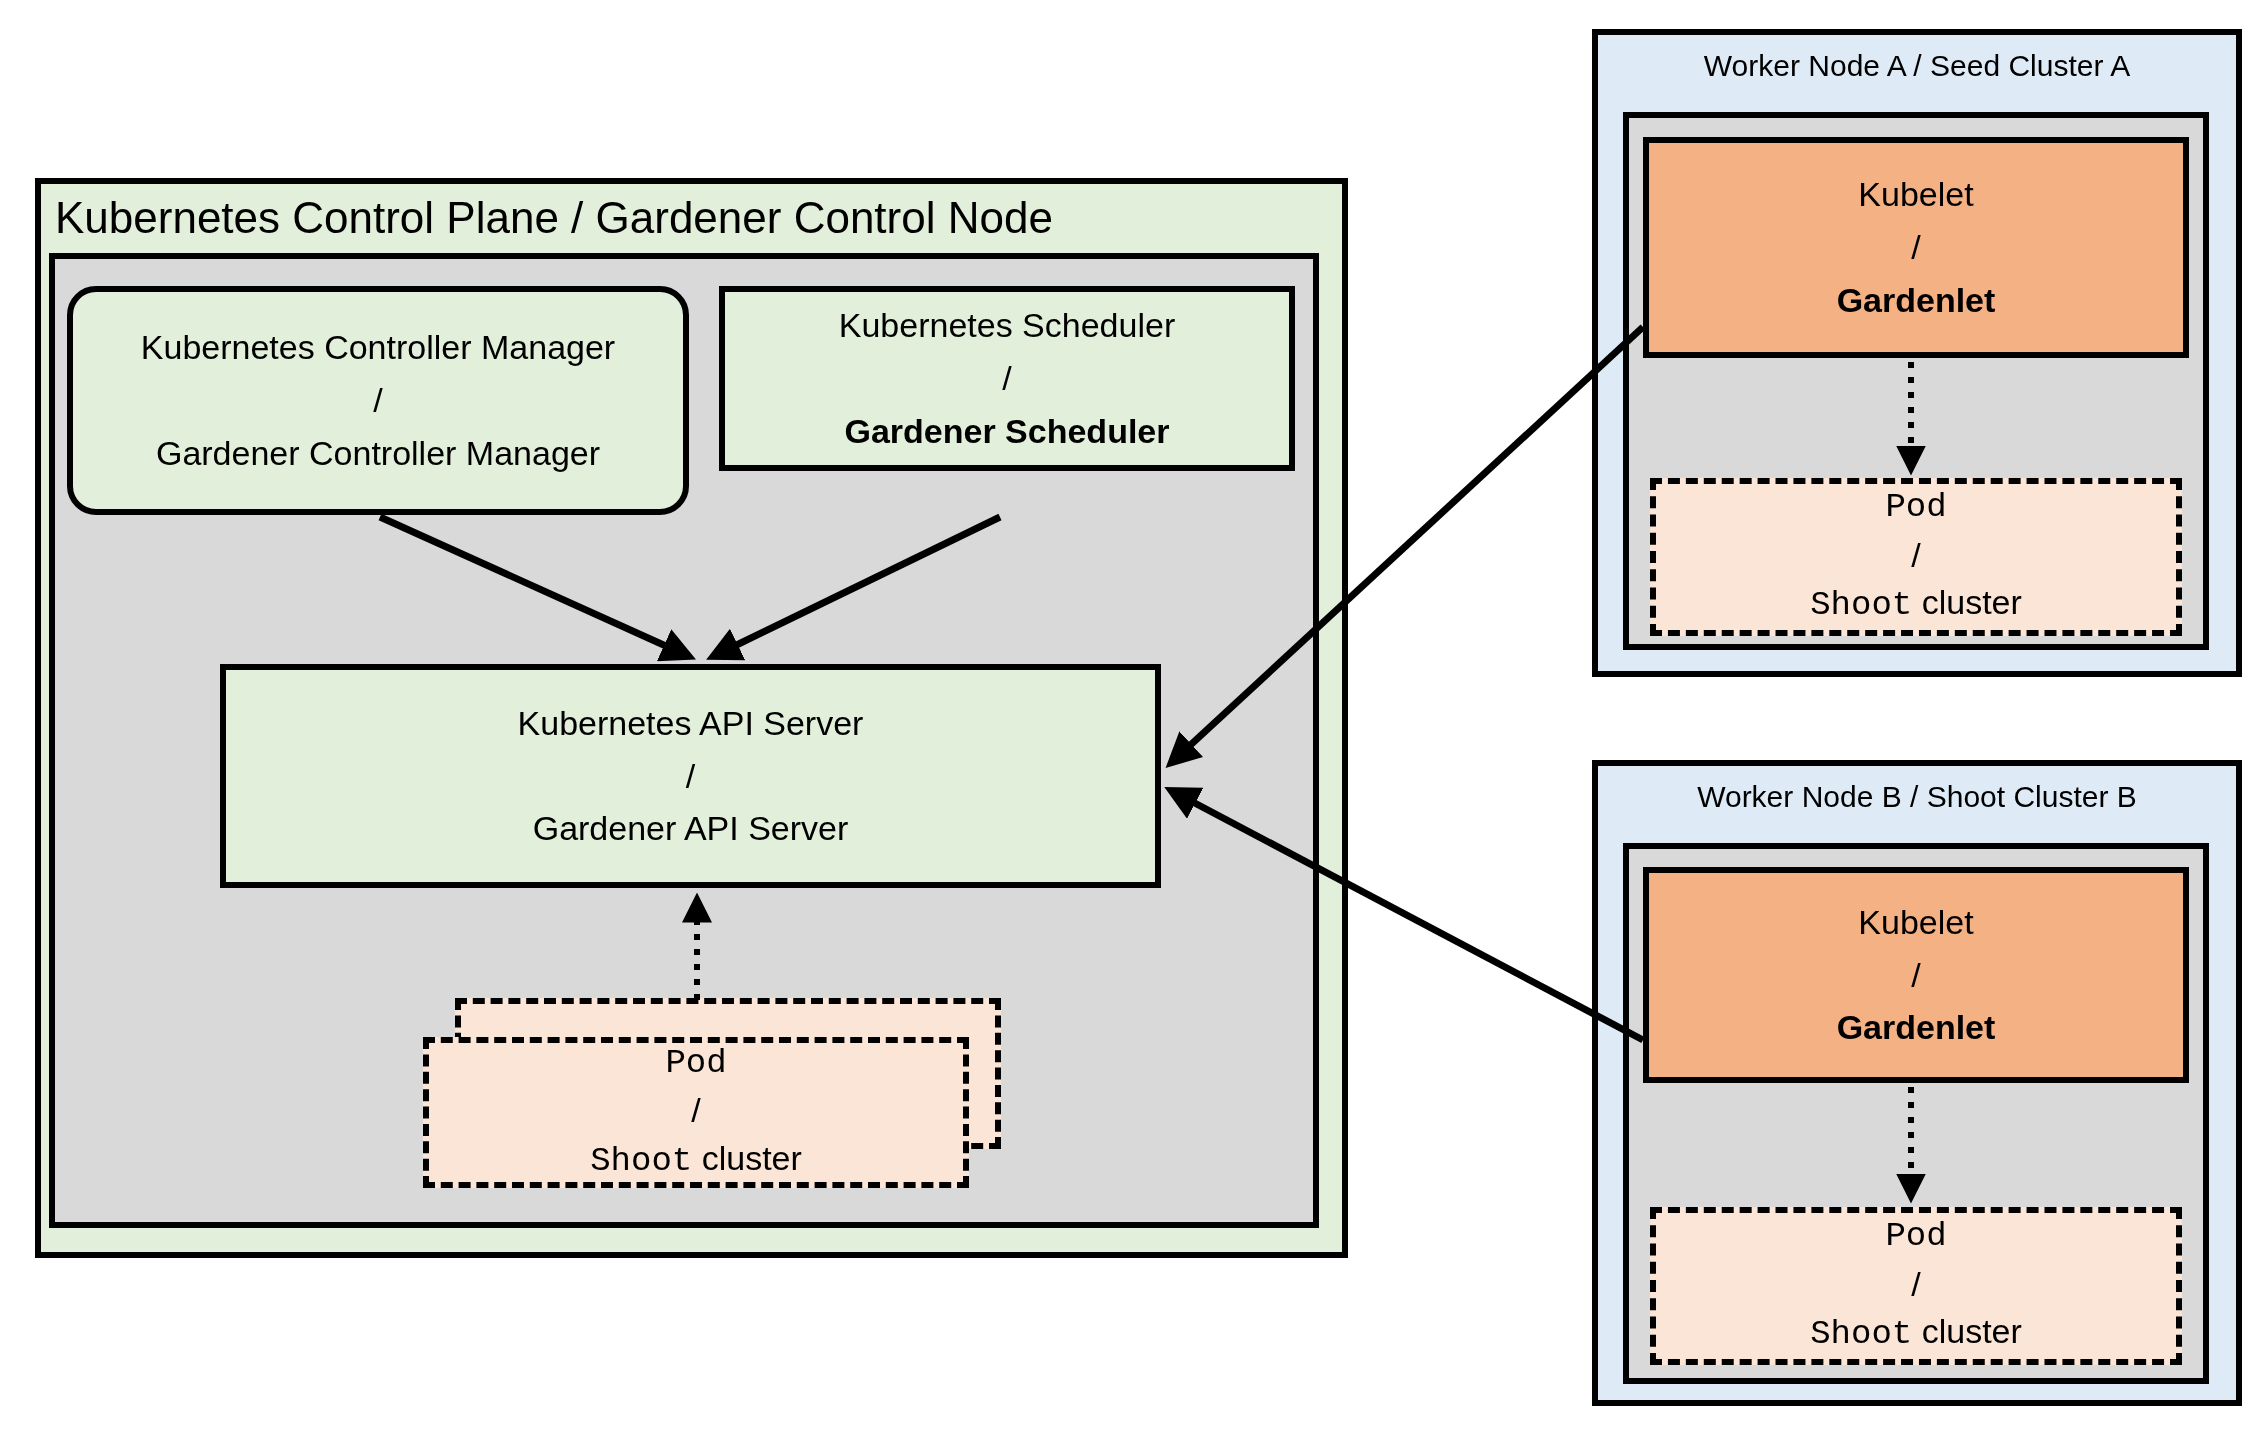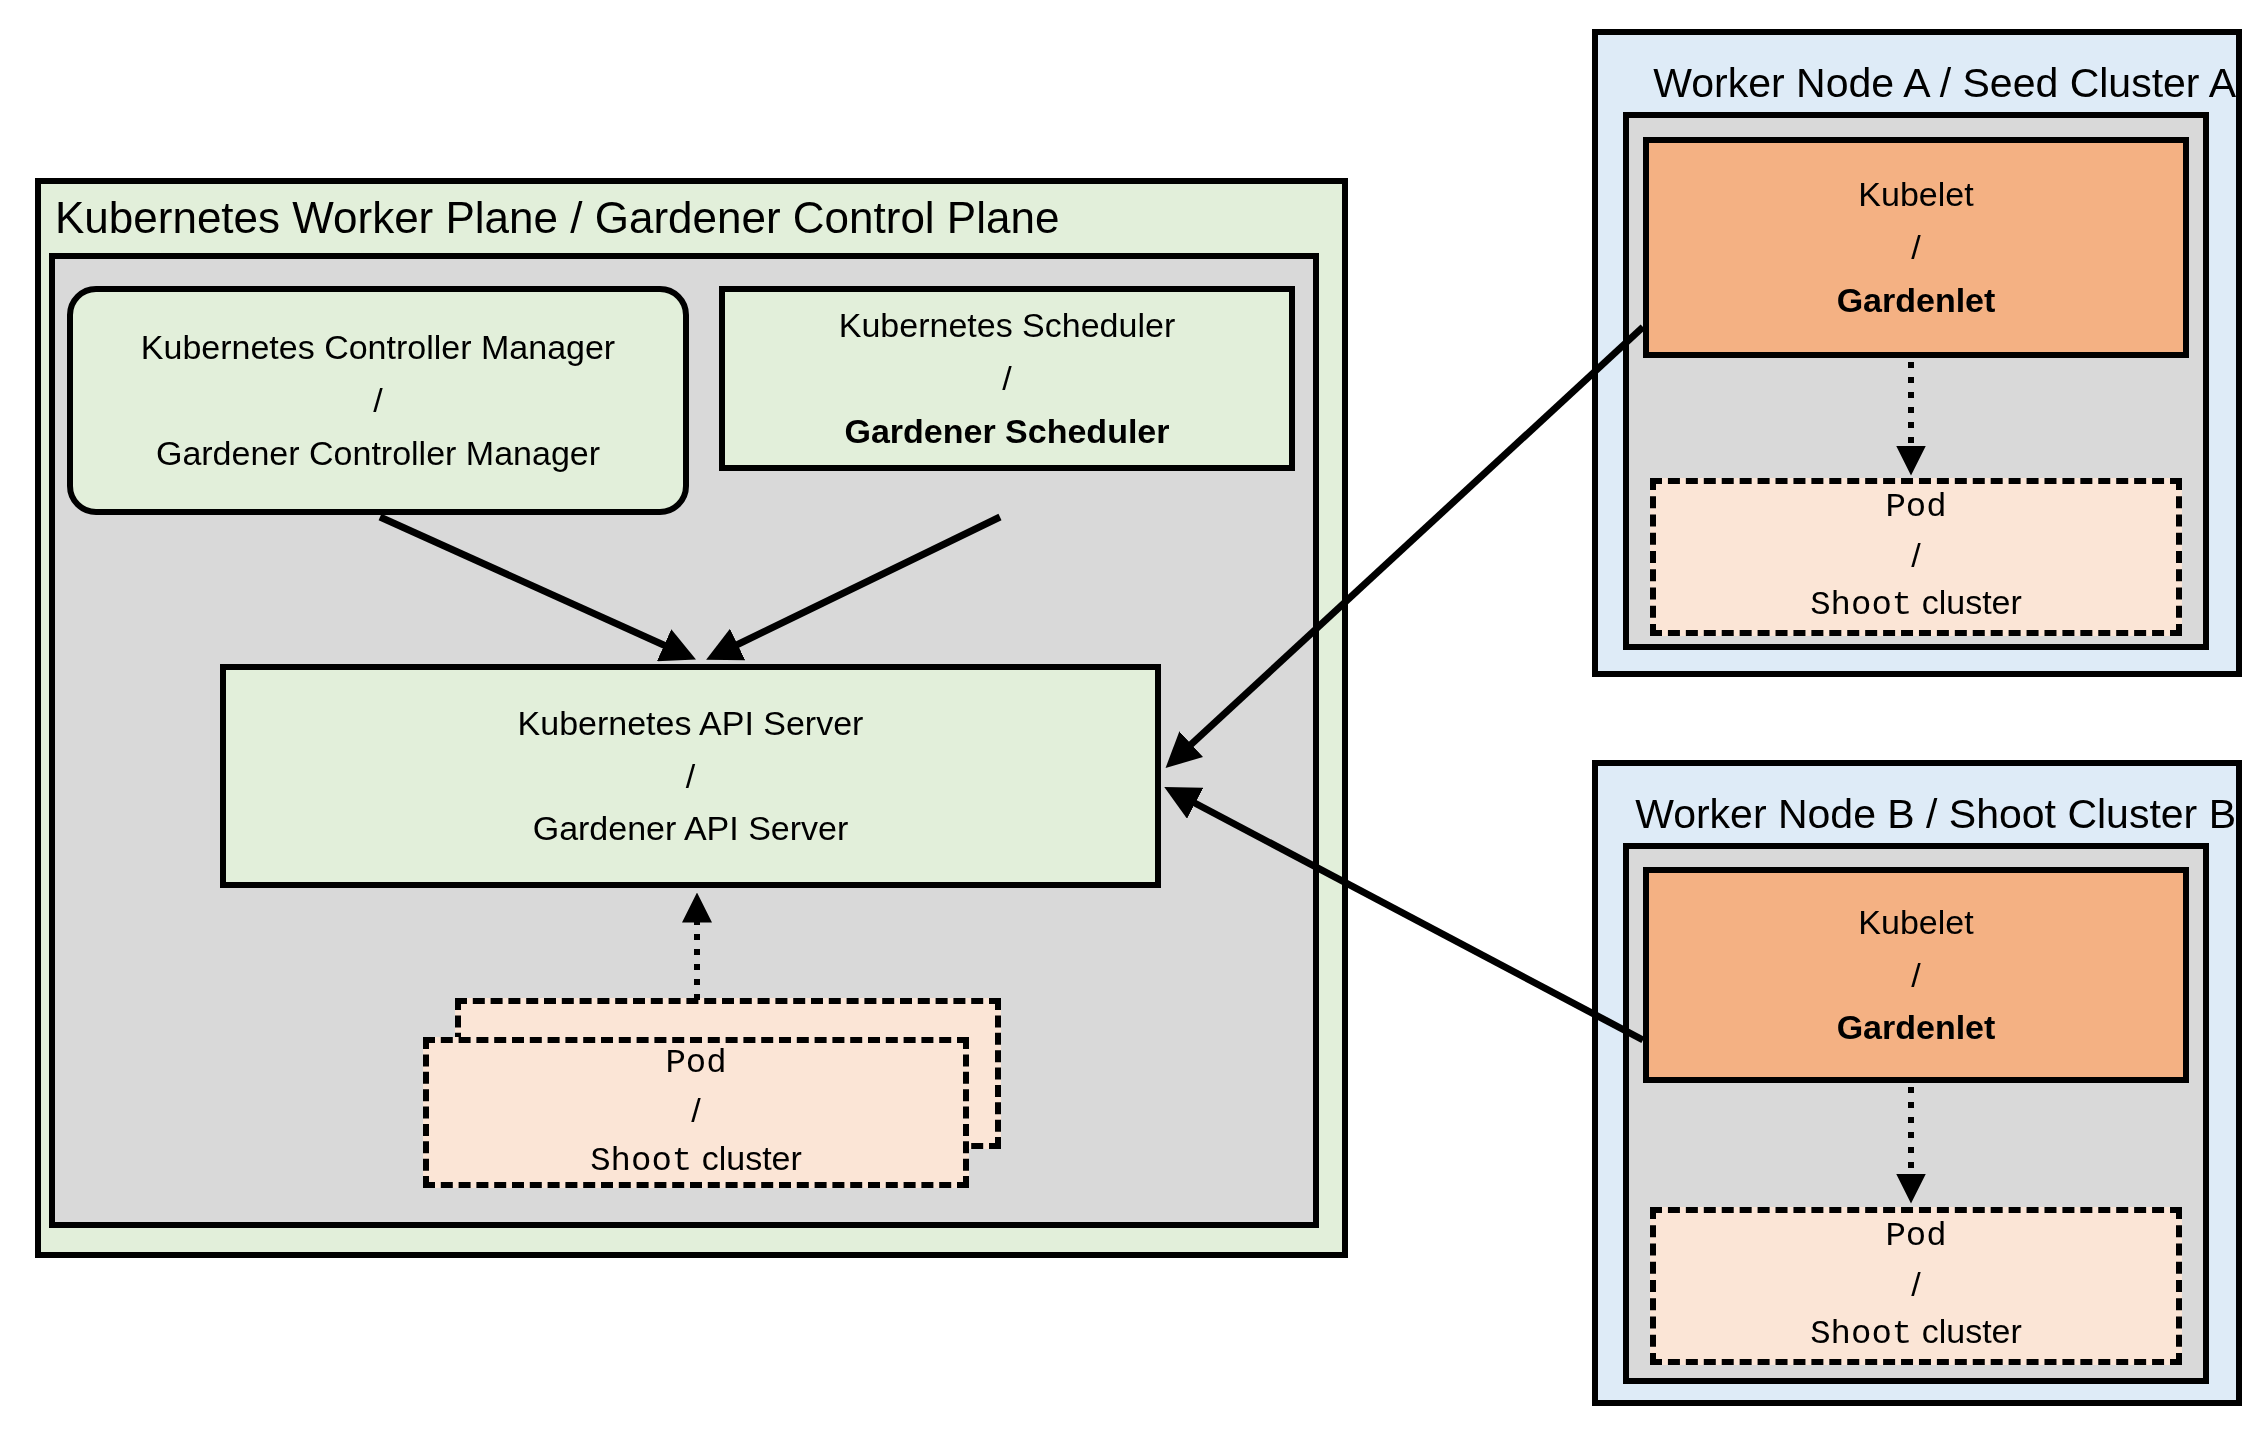--- a/index.html
+++ b/index.html
@@ -30,40 +30,40 @@
 
   .cm-box{left:12px; top:27px; width:622px; height:229px;border-radius:29px;}
   .sched-box{left:664px; top:27px; width:576px; height:185px;align-items:center;}
   .api-box{left:165px; top:405px; width:941px; height:224px;}
   .pod-back{left:400px; top:739px; width:546px; height:151px;}
   .pod-front{left:368px; top:778px; width:546px; height:151px; line-height:1.4;}
 
   .worker{width:650px; height:648px; background:var(--blue); position:absolute;}
   .worker-a{left:1592px; top:29px;}
   .worker-b{left:1592px; top:760px; height:646px;}
-  .worker-title{position:absolute; left:0; top:14px; width:100%; text-align:right;
-                font-size:41px; white-space:nowrap;margin-top:11px;}
+  .worker-title{position:absolute; left:0; top:14px; width:100%; text-align:center;
+                font-size:30px; white-space:nowrap;}
   .wa-gray{left:25px; top:77px; width:586px; height:538px;}
   .wb-gray{left:25px; top:77px; width:586px; height:541px;}
   .kubelet-a{left:14px; top:19px; width:546px; height:221px;}
   .kubelet-b{left:14px; top:18px; width:546px; height:216px;}
   .podbox-a{left:21px; top:360px; width:532px; height:158px; line-height:1.4;}
   .podbox-b{left:21px; top:358px; width:532px; height:158px; line-height:1.4;}
 
   svg.arrows{position:absolute; left:0; top:0; width:2266px; height:1434px; pointer-events:none;}
   .solidline{stroke:#000; stroke-width:7; fill:none;}
   .dotline{stroke:#000; stroke-width:6; fill:none; stroke-dasharray:6 9;}
 </style>
 </head>
 <body>
 
 <div class="canvas">
 
   <div class="abs outer control-plane">
-    <div class="cp-title">Kubernetes Worker Plane / Gardener Control Plane</div>
+    <div class="cp-title">Kubernetes Control Plane / Gardener Control Node</div>
 
     <div class="graybox cp-gray">
 
       <div class="node green cm-box">
         <div>Kubernetes Controller Manager</div>
         <div>/</div>
         <div>Gardener Controller Manager</div>
       </div>
 
       <div class="node green sched-box">

